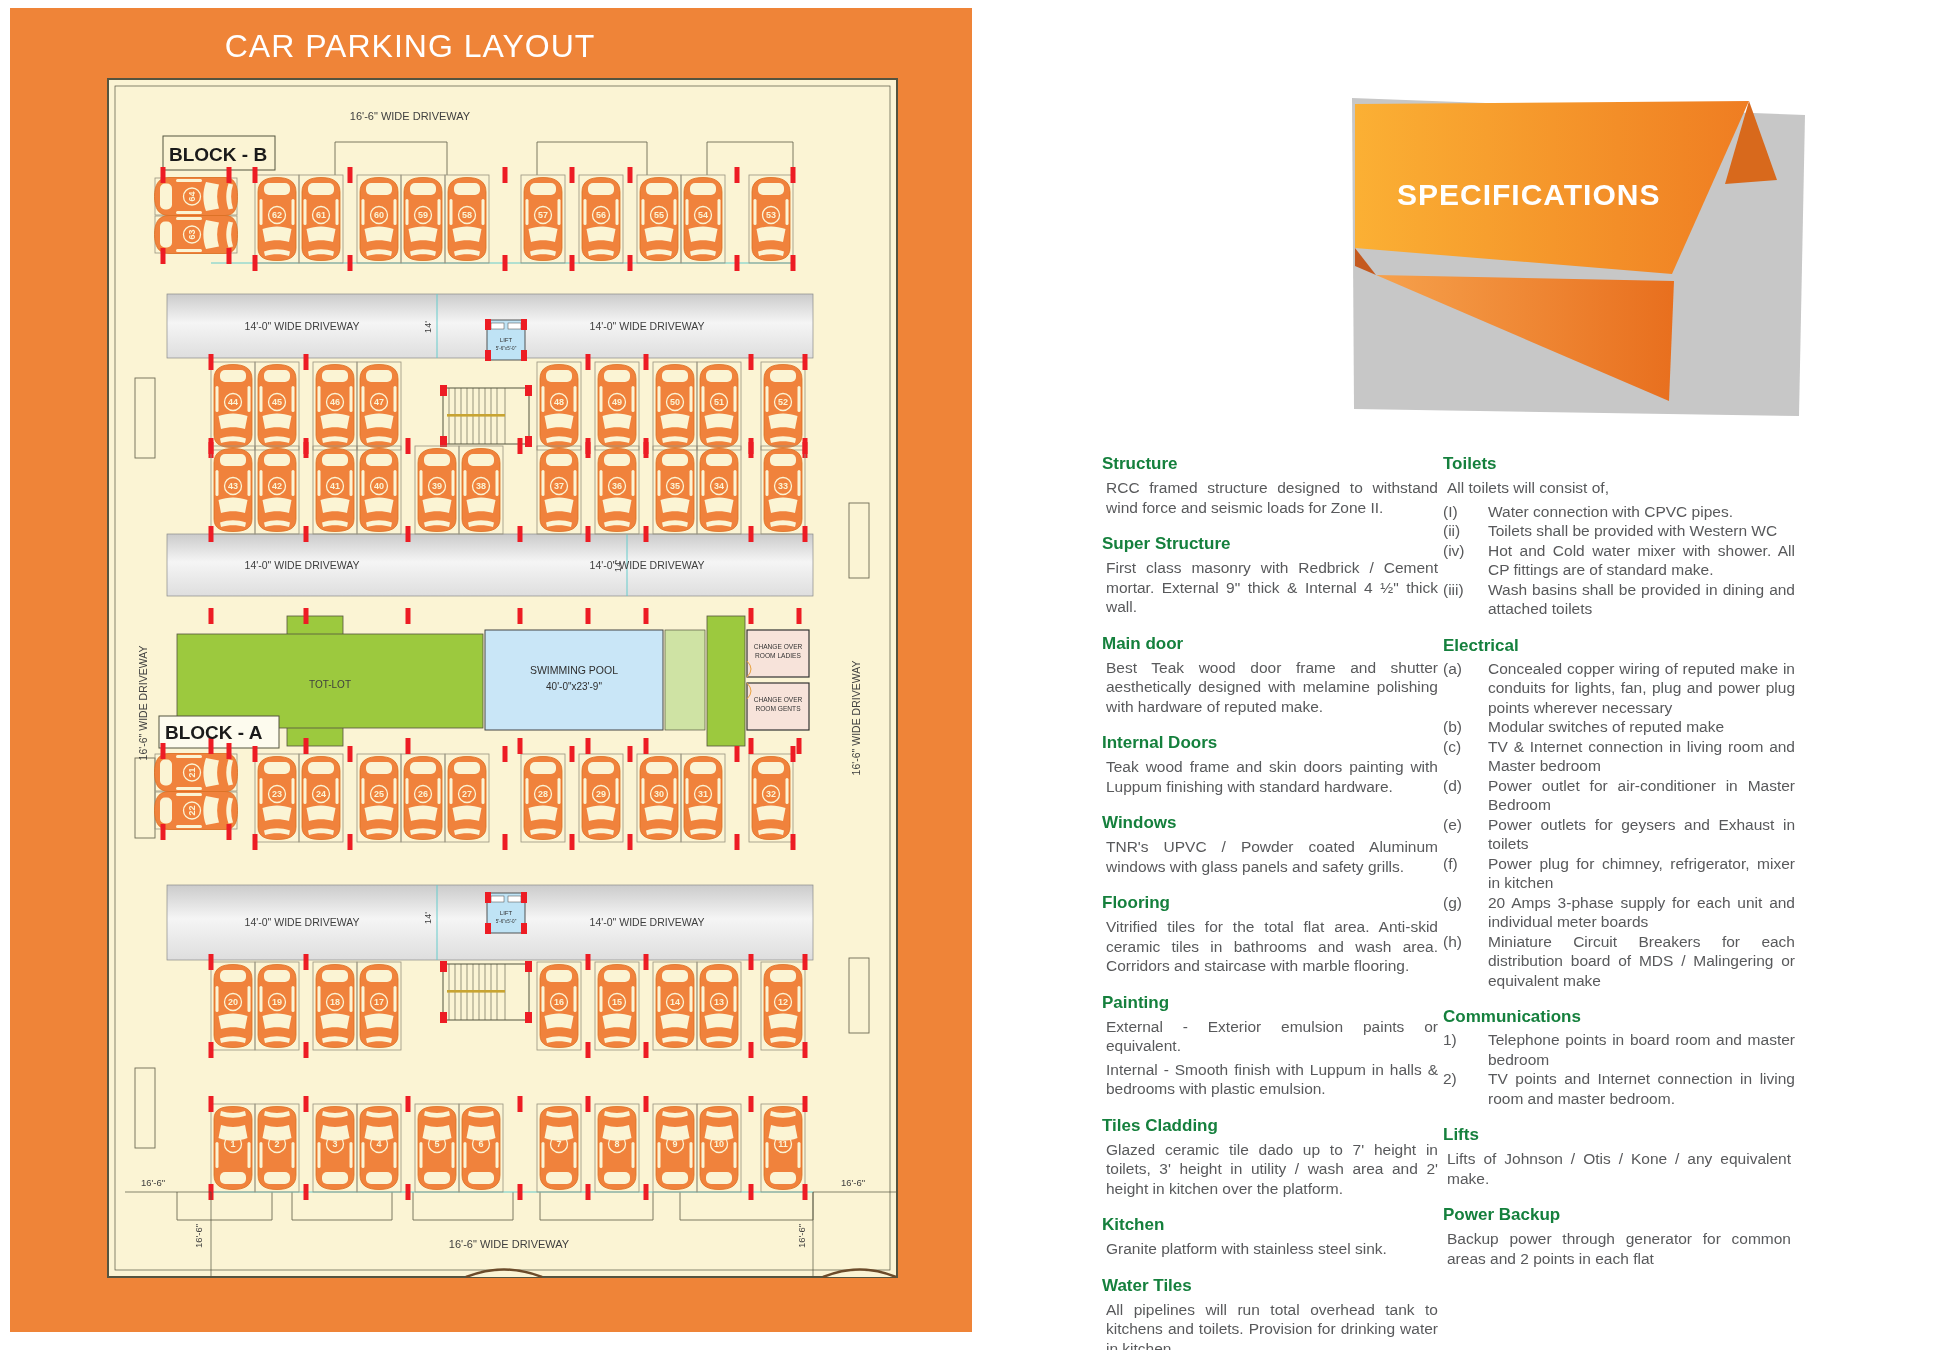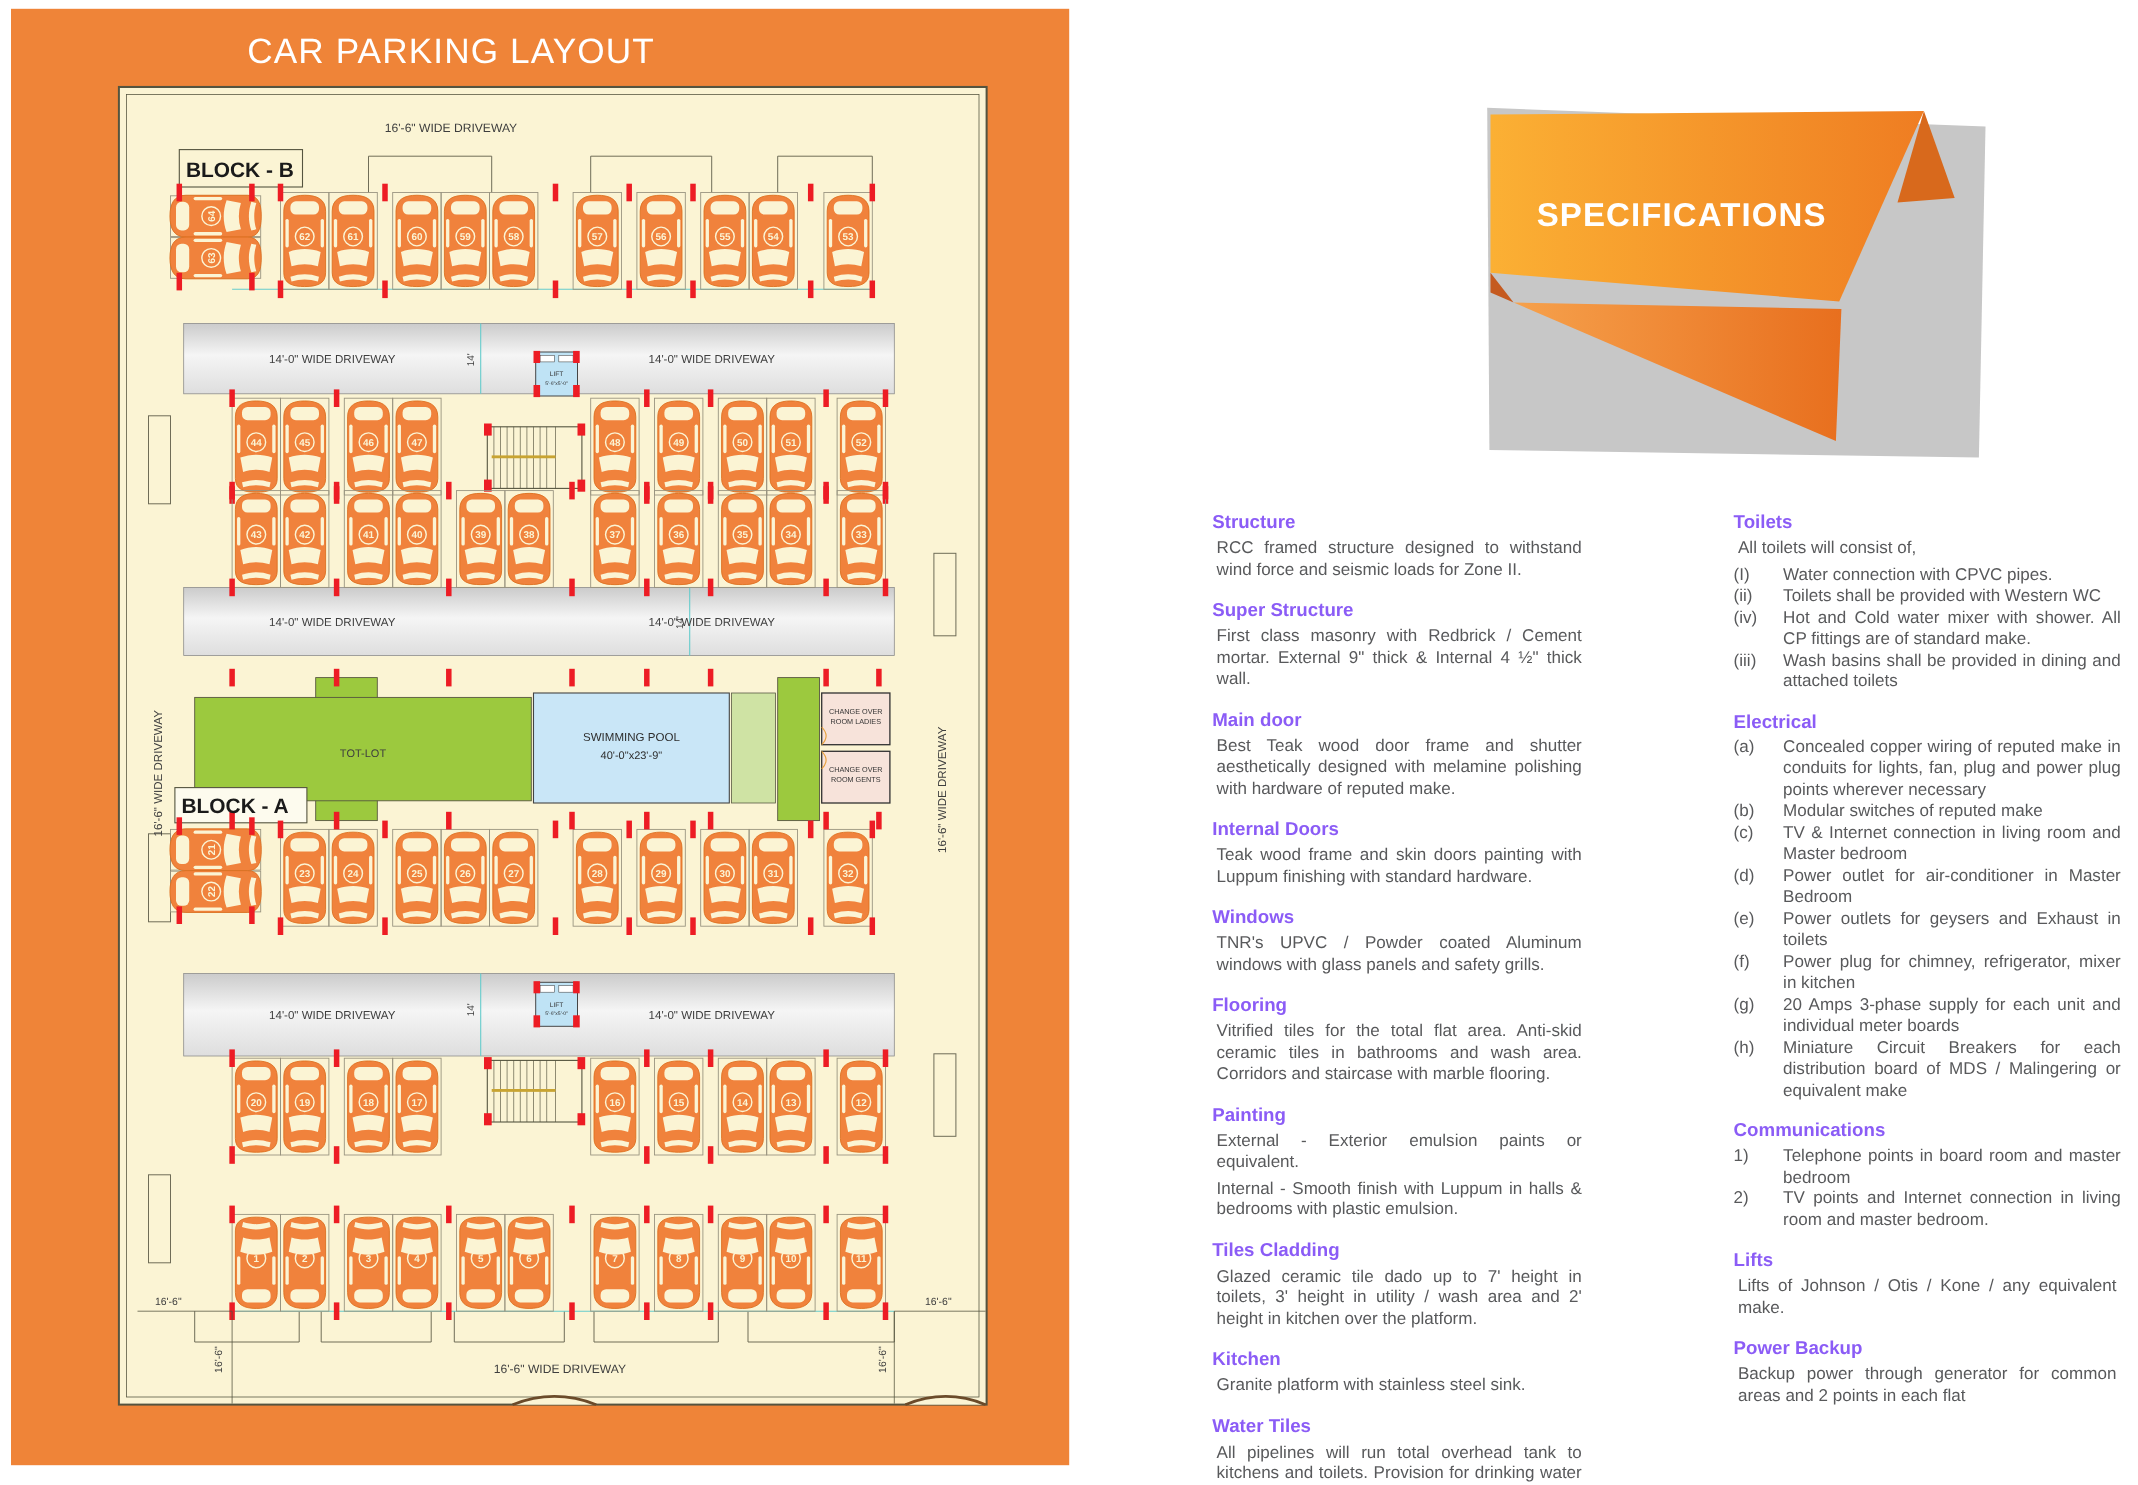--- a/index.html
+++ b/index.html
@@ -6,23 +6,23 @@
   .page{position:relative;width:1944px;height:1350px;background:#ffffff;overflow:hidden;
         font-family:"Liberation Sans", sans-serif;}
   .orange-panel{position:absolute;left:10px;top:8px;width:962px;height:1324px;background:#EF8438;}
   .plan-title{position:absolute;left:130px;top:20px;width:540px;text-align:center;
       font-size:32px;font-weight:400;color:#ffffff;letter-spacing:1px;}
   .plan-wrap{position:absolute;left:97px;top:70px;width:791px;height:1200px;}
   
   .banner{position:absolute;left:1340px;top:83px;width:480px;height:350px;}
   .spec-col{position:absolute;top:450px;}
   #spec-col-0{left:1102px;width:340px;}
-  #spec-col-1{left:1576px;width:352px;}
+  #spec-col-1{left:1443px;width:352px;}
   .spec-section{margin-bottom:17px;}
-  .spec-section h3{margin:15px 0 3px 0;font-size:17px;font-weight:bold;color:#8b5cf6;}
+  .spec-section h3{margin:4px 0 3px 0;font-size:17px;font-weight:bold;color:#15803d;}
   .spec-section p{margin:4px;font-size:15.5px;line-height:1.26;color:#58595B;text-align:justify;}
   .spec-item{display:flex;font-size:15.5px;line-height:1.26;color:#58595B;}
   .spec-item .m{flex:0 0 45px;}
   .spec-item .t{flex:1;text-align:justify;}
   svg text{font-family:"Liberation Sans", sans-serif;}
 </style>
 </head>
 <body>
 
 <div class="page">

